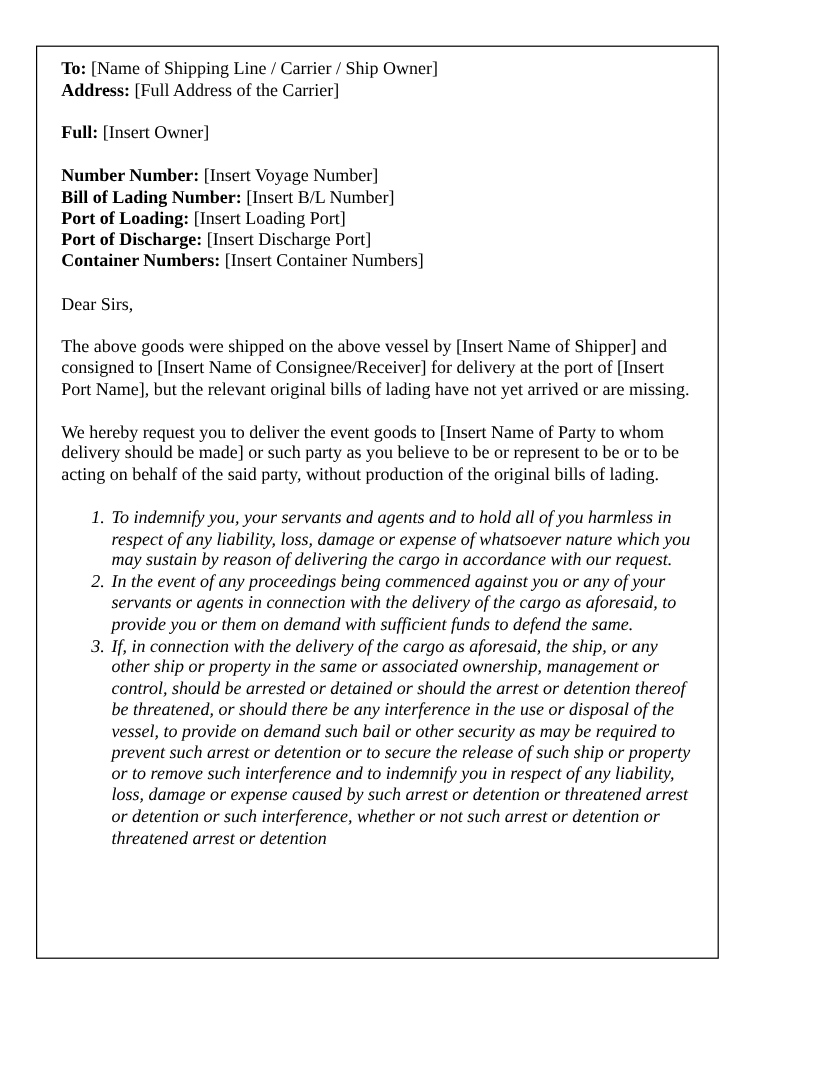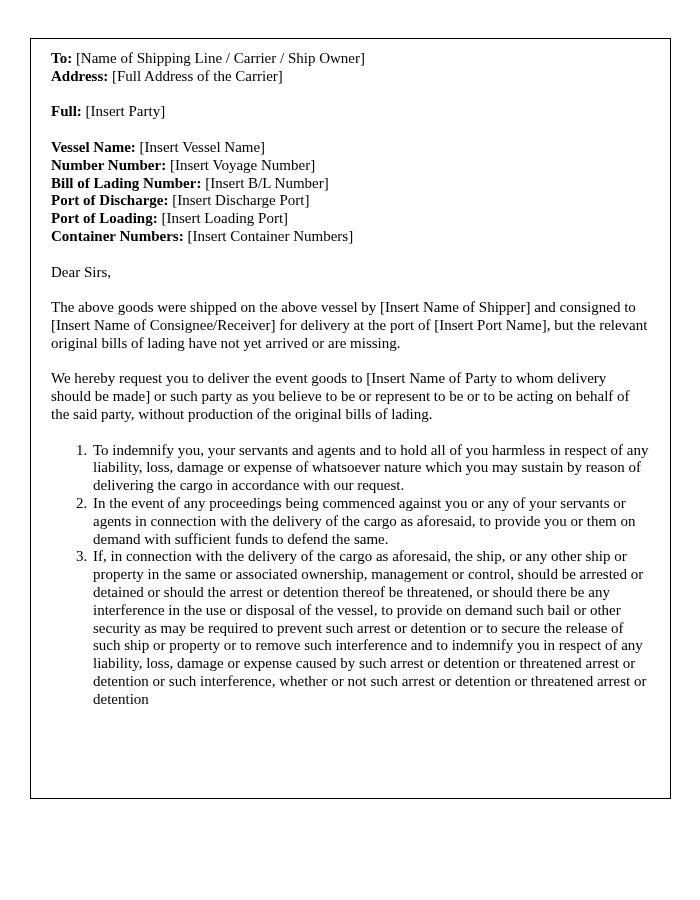--- a/index.html
+++ b/index.html
@@ -11,60 +11,59 @@
     width: 700px;
     height: 900px;
     background: #ffffff;
     font-family: "Liberation Serif", serif;
     color: #000000;
   }
   .letter-box {
     position: absolute;
     left: 30px;
     top: 38px;
-    width: 641px;
+    width: 569px;
     height: 761px;
     border: 1px solid #000000;
     padding: 11px 20px 0 20px;
     overflow: hidden;
     font-size: 15px;
     line-height: 17.8px;
   }
   .block { margin: 0 0 17.8px 0; }
   .line { margin: 0; }
   .b { font-weight: bold; }
   p.para { margin: 0 0 17.8px 0; }
   ol.terms {
     margin: 0 0 17.8px 0;
     padding-left: 40px;
   }
-  ol.terms li { margin: 0; padding-left: 2px; }
+  ol.terms li { margin: 0; padding-left: 2px; font-style: italic; }
 </style>
 </head>
 <body>
 
 <div class="page">
   <div class="letter-box">
 
     <div class="block">
       <div class="line"><span class="b">To:</span><span> [Name of Shipping Line / Carrier / Ship Owner]</span></div>
       <div class="line"><span class="b">Address:</span><span> [Full Address of the Carrier]</span></div>
     </div>
 
     <div class="block">
-      <div class="line"><span class="b">Full:</span><span> [Insert Party]</span></div>
+      <div class="line"><span class="b">Full:</span><span> [Insert Owner]</span></div>
     </div>
 
 
     <div class="block">
-      <div class="line"><span class="b">Vessel Name:</span><span> [Insert Vessel Name]</span></div>
       <div class="line"><span class="b">Number Number:</span><span> [Insert Voyage Number]</span></div>
       <div class="line"><span class="b">Bill of Lading Number:</span><span> [Insert B/L Number]</span></div>
+      <div class="line"><span class="b">Port of Loading:</span><span> [Insert Loading Port]</span></div>
       <div class="line"><span class="b">Port of Discharge:</span><span> [Insert Discharge Port]</span></div>
-      <div class="line"><span class="b">Port of Loading:</span><span> [Insert Loading Port]</span></div>
       <div class="line"><span class="b">Container Numbers:</span><span> [Insert Container Numbers]</span></div>
     </div>
 
     <p class="para">Dear Sirs,</p>
 
     <p class="para">The above goods were shipped on the above vessel by [Insert Name of Shipper] and consigned to [Insert Name of Consignee/Receiver] for delivery at the port of [Insert Port Name], but the relevant original bills of lading have not yet arrived or are missing.</p>
     <p class="para">We hereby request you to deliver the event goods to [Insert Name of Party to whom delivery should be made] or such party as you believe to be or represent to be or to be acting on behalf of the said party, without production of the original bills of lading.</p>
 
     <ol class="terms">
       <li>To indemnify you, your servants and agents and to hold all of you harmless in respect of any liability, loss, damage or expense of whatsoever nature which you may sustain by reason of delivering the cargo in accordance with our request.</li>

